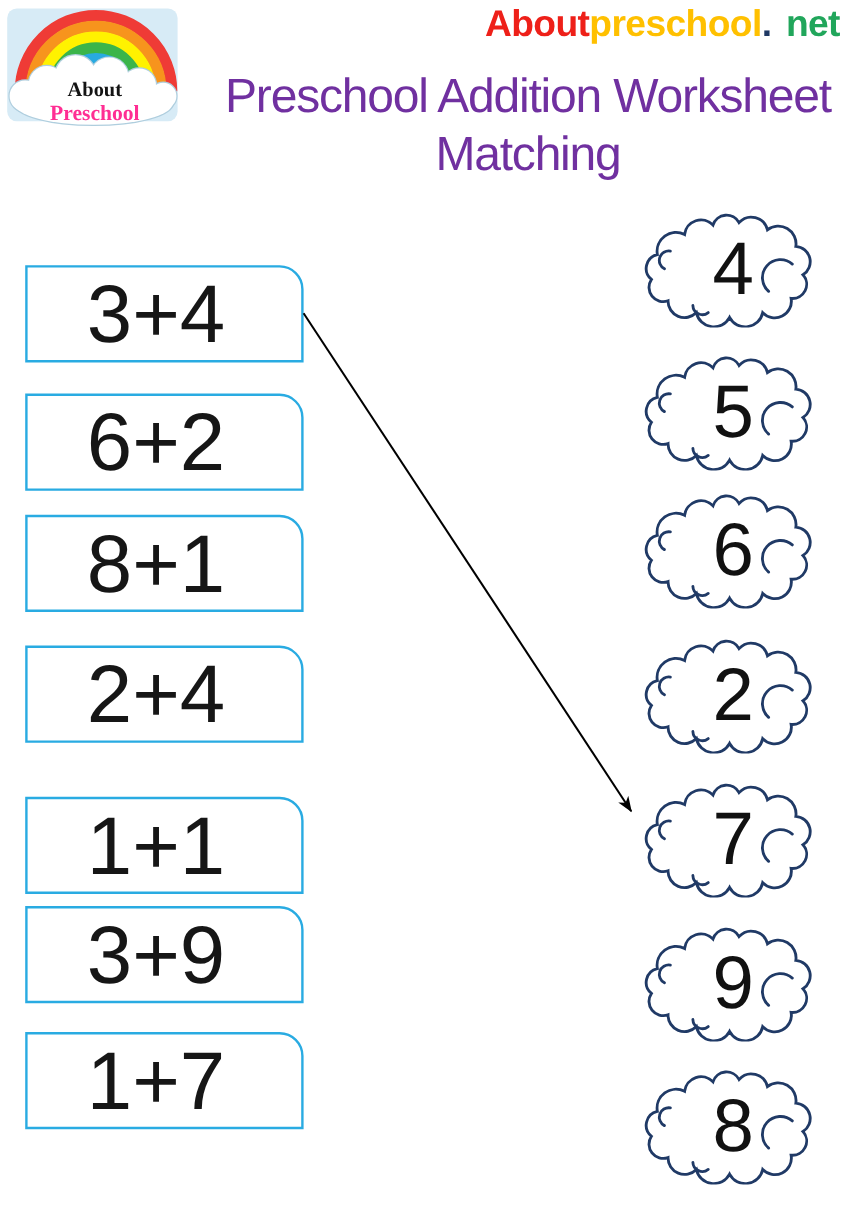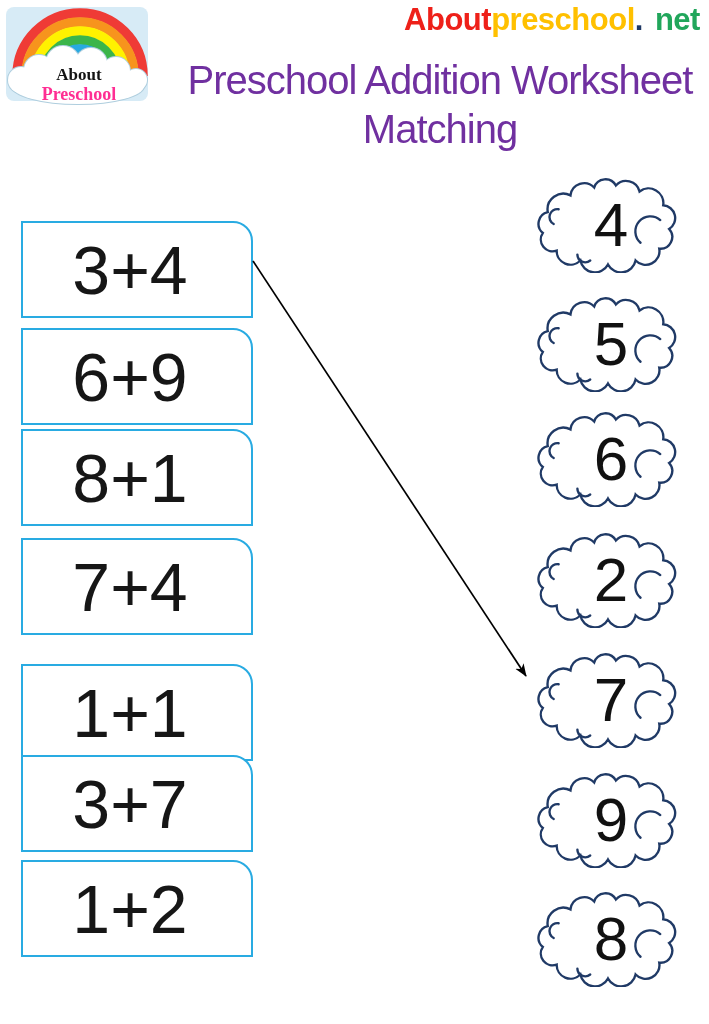--- a/index.html
+++ b/index.html
@@ -16,21 +16,21 @@
   .bp-red{color:#EE2019;}
   .bp-gold{color:#FFC000;}
   .bp-navy{color:#1F3864;}
   .bp-green{color:#21A65B;margin-left:12px;}
   .heading{
     position:absolute;left:160px;top:56px;width:560px;text-align:center;
     color:#7030A0;font-size:40px;line-height:49px;letter-spacing:-1px;
   }
   
   .pbox{
-    position:absolute;left:21px;width:232px;height:97px;background:#fff;
+    position:absolute;left:21px;width:232px;height:81px;background:#fff;
     border:2.5px solid #29ABE2;border-radius:0 20px 0 0;
     display:flex;align-items:center;justify-content:center;
     font-size:68px;color:#161616;padding-right:14px;box-sizing:border-box;
   }
   
   .cloud{
     position:absolute;left:533px;width:146px;height:96px;
     display:flex;align-items:center;justify-content:center;
   }
   .cloud svg{position:absolute;left:0;top:0;width:100%;height:100%;}
@@ -107,36 +107,36 @@
 
 <div class="heading">
   <div>Preschool Addition Worksheet</div>
   <div>Matching</div>
 </div>
 
 <div class="pbox" style="top:221px">
     <span>3+4</span>
   </div>
 <div class="pbox" style="top:328px">
-    <span>6+9</span>
+    <span>6+2</span>
   </div>
 <div class="pbox" style="top:429px">
     <span>8+1</span>
   </div>
 <div class="pbox" style="top:538px">
-    <span>7+4</span>
+    <span>2+4</span>
   </div>
 <div class="pbox" style="top:664px">
     <span>1+1</span>
   </div>
 <div class="pbox" style="top:755px">
-    <span>3+7</span>
+    <span>3+9</span>
   </div>
 <div class="pbox" style="top:860px">
-    <span>1+2</span>
+    <span>1+7</span>
   </div>
 
 <div class="cloud" style="top:177px">
   <svg viewBox="0 0 148 96">
       <use href="#cloudShape"></use>
     </svg>
   <span class="num">4</span>
 </div>
 <div class="cloud" style="top:296px">
   <svg viewBox="0 0 148 96">

